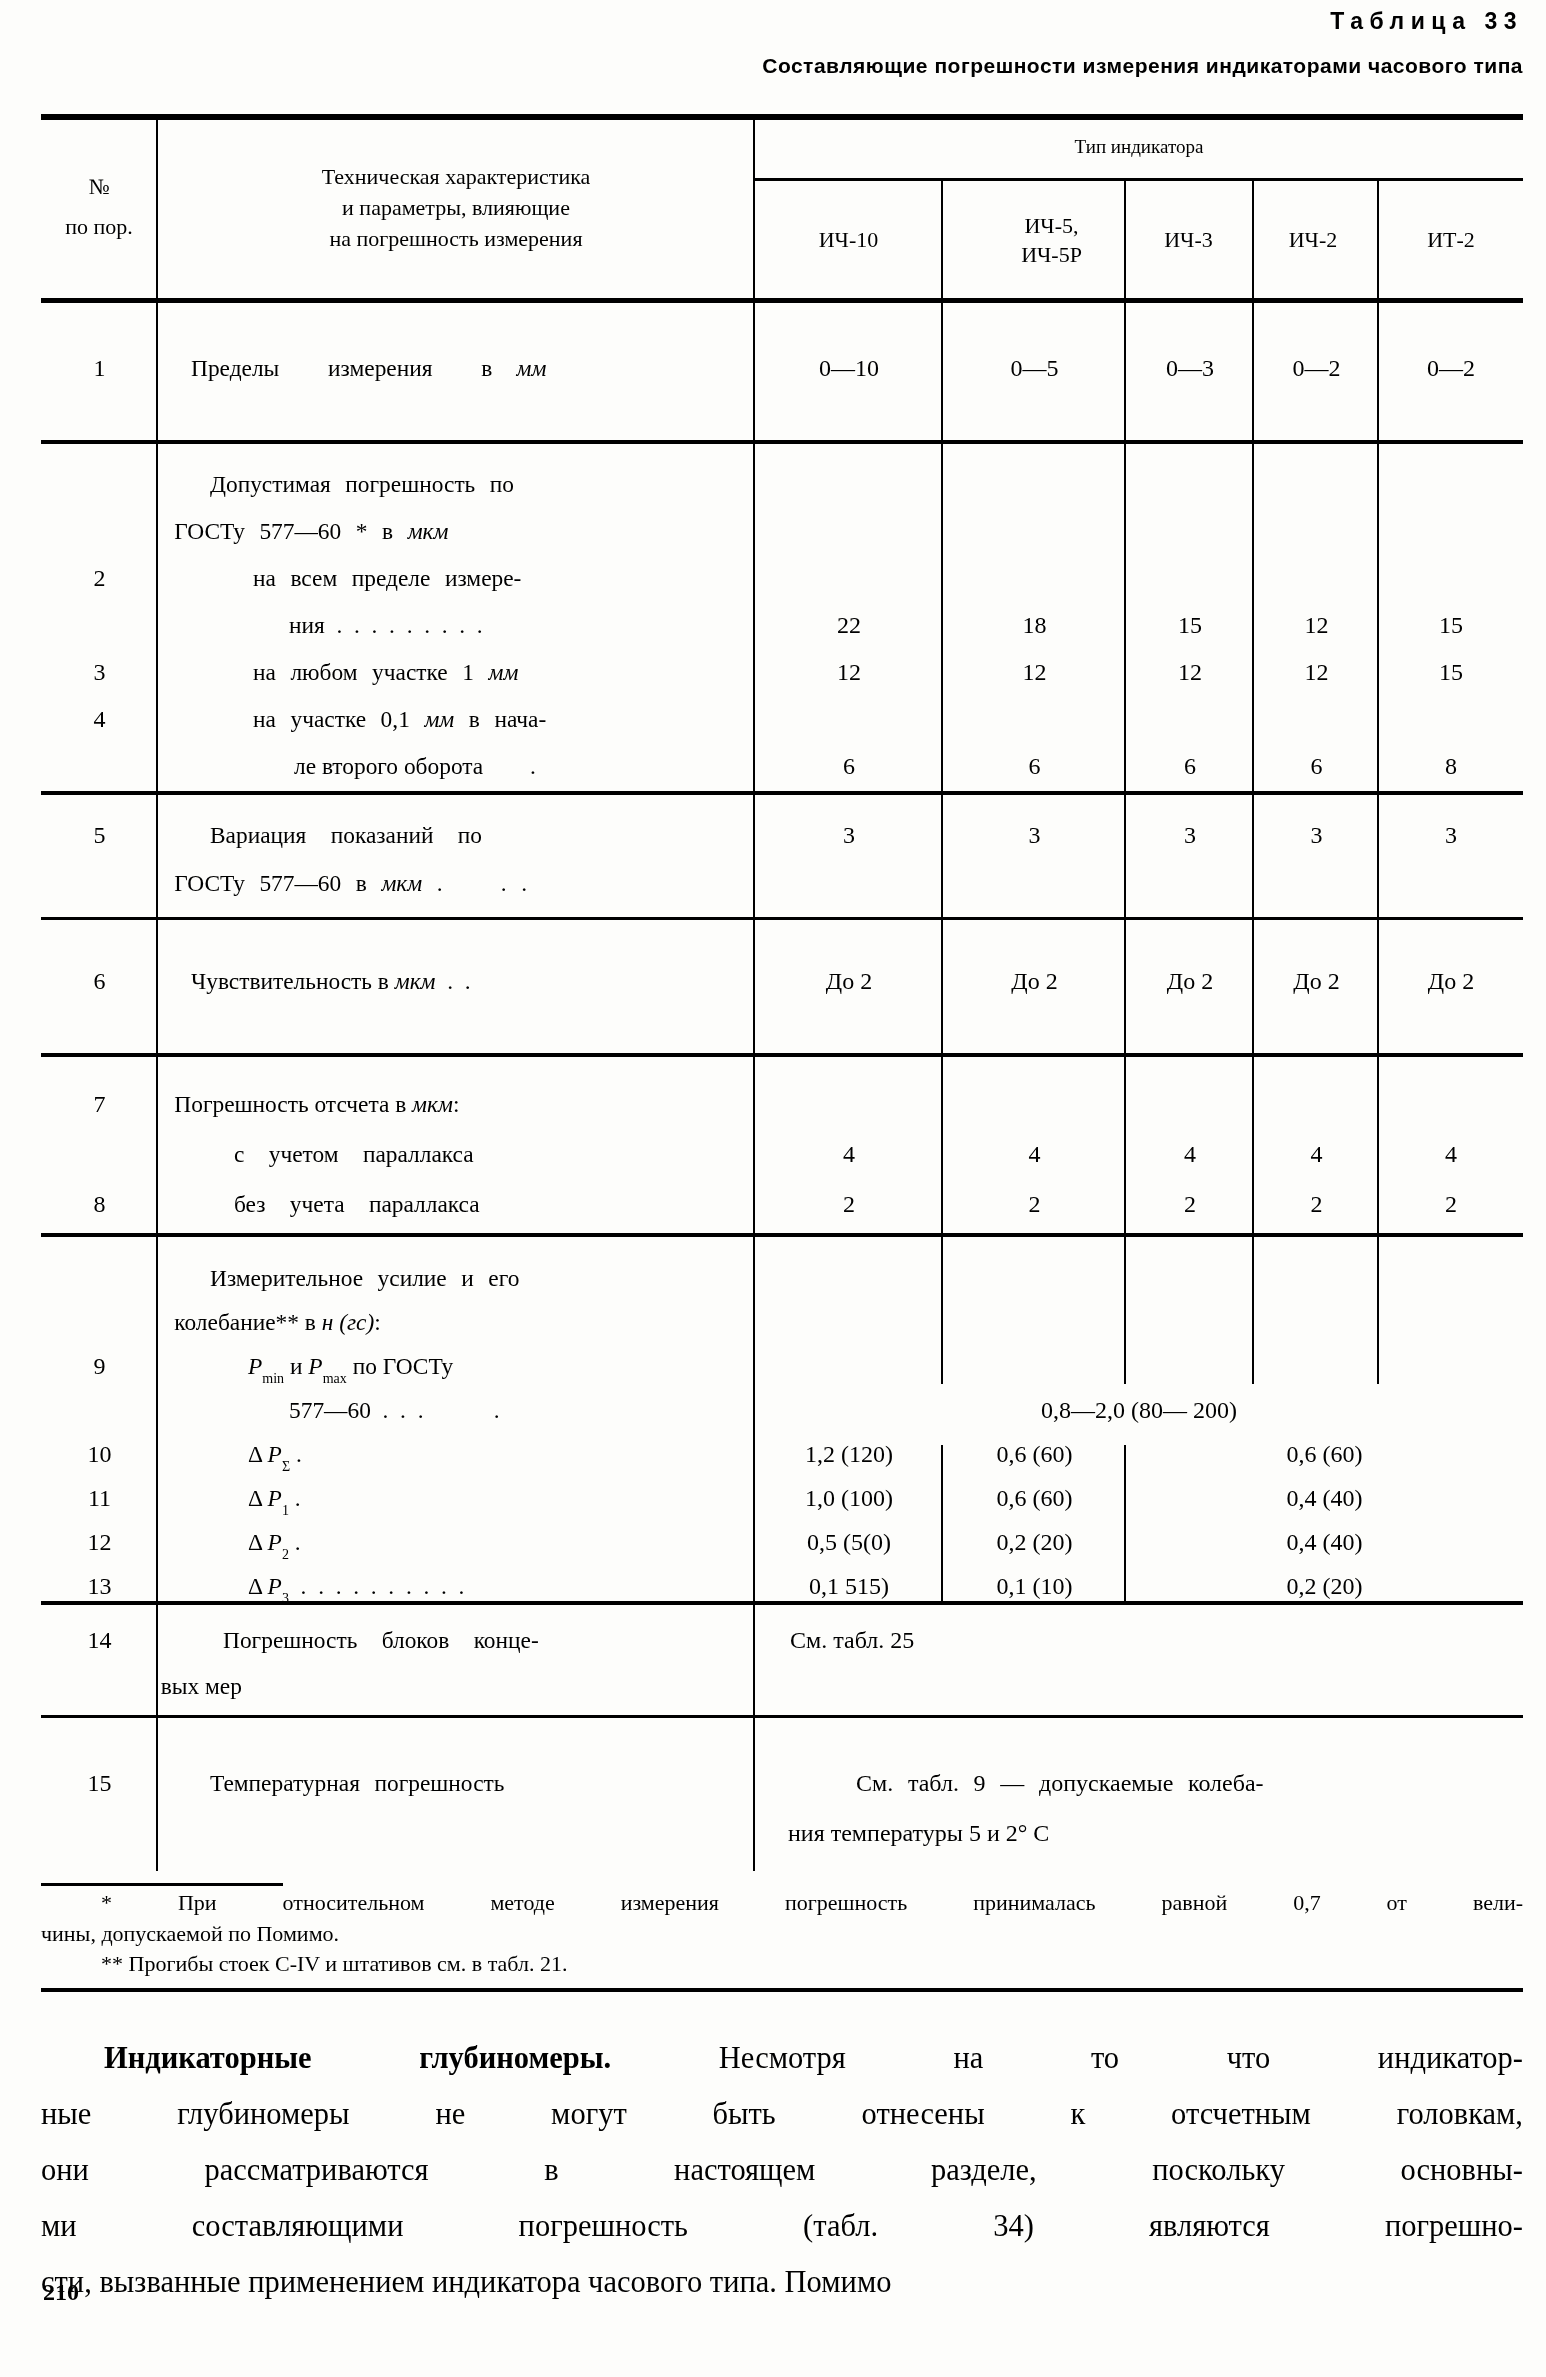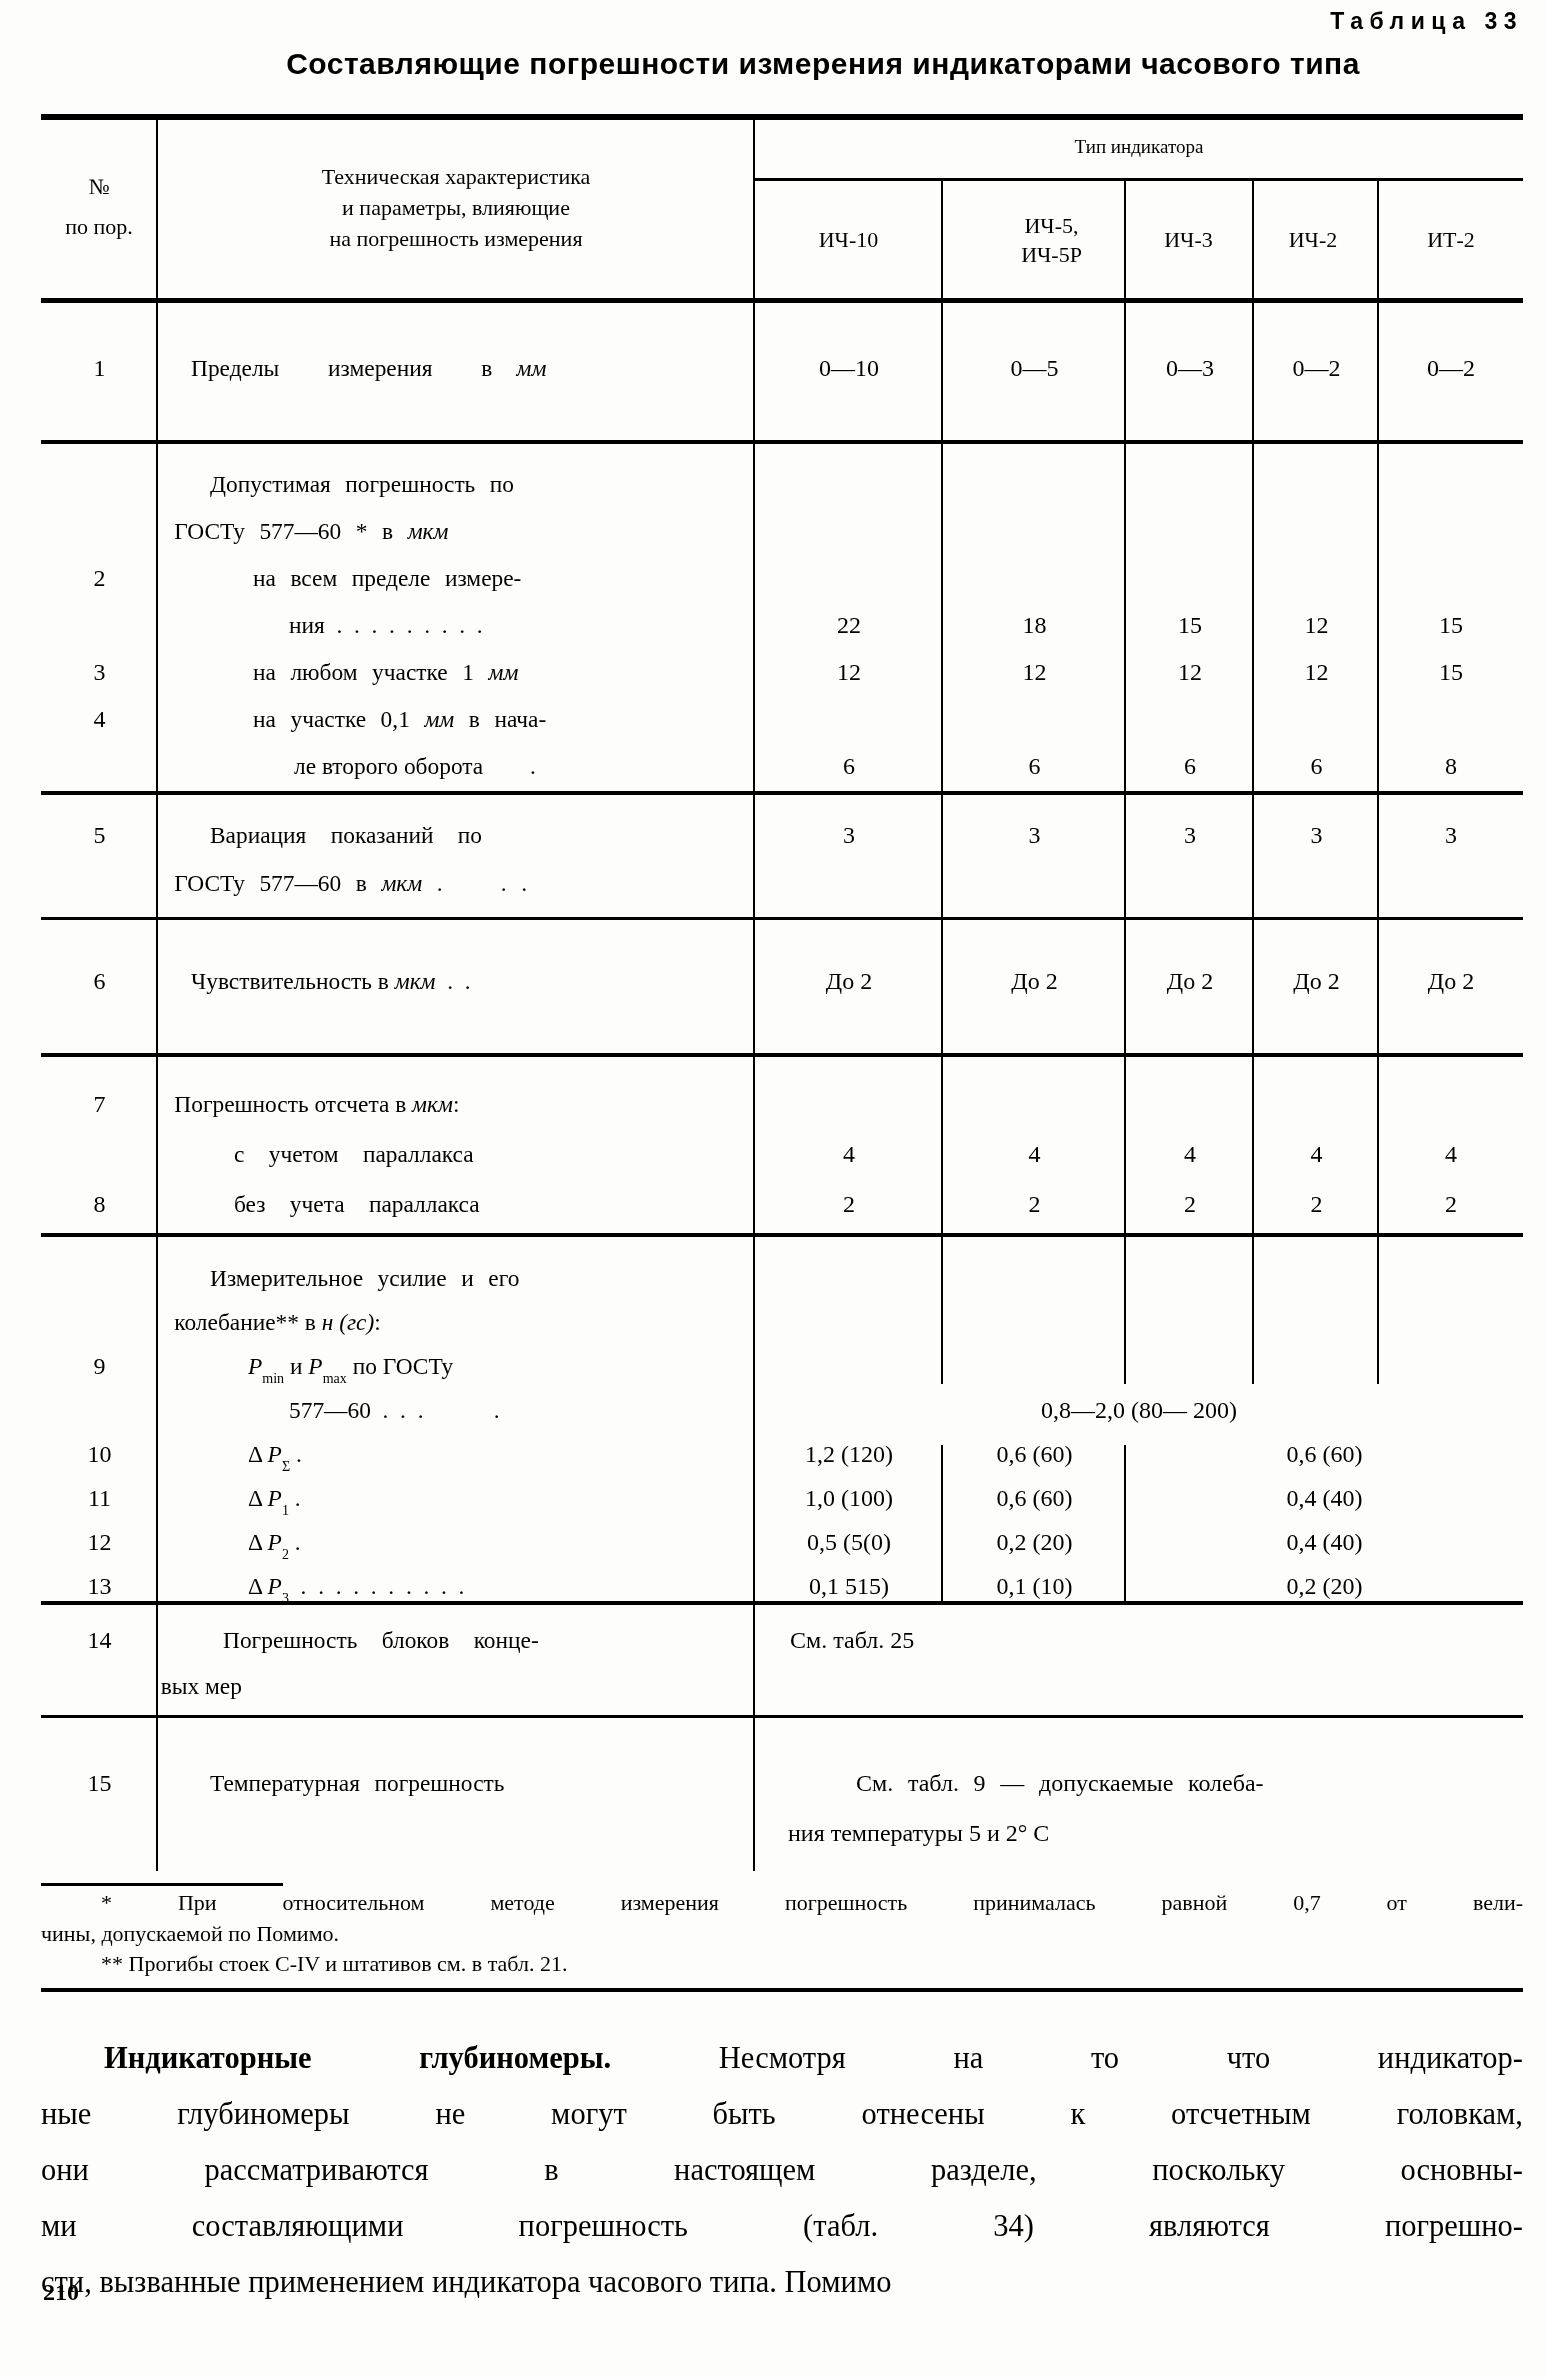--- a/index.html
+++ b/index.html
@@ -6,22 +6,22 @@
   .page{position:relative;width:1546px;height:2377px;background:#fdfdfb;color:#000;
         font-family:"Liberation Serif", serif;overflow:hidden;padding-left:19px;}
 
   
   .hr{position:absolute;left:41px;width:1482px;background:#000;}
   .vr{position:absolute;width:1.6px;background:#000;}
 
   
   .caption{position:absolute;top:7.6px;left:41px;width:1482px;text-align:right;
            font-family:"Liberation Sans", sans-serif;font-weight:bold;font-size:23px;letter-spacing:6.5px;}
-  .title{position:absolute;top:47px;left:41px;width:1482px;box-sizing:border-box;padding-left:82px;
-         text-align:center;font-family:"Liberation Sans", sans-serif;font-weight:bold;font-size:30px;letter-spacing:0.5px;}
+  .title{position:absolute;top:54px;left:41px;width:1482px;box-sizing:border-box;padding-left:82px;
+         text-align:right;font-family:"Liberation Sans", sans-serif;font-weight:bold;font-size:21px;letter-spacing:0.5px;}
 
   
   .h-num{position:absolute;left:41px;top:116px;width:116px;height:182px;display:flex;flex-direction:column;
          justify-content:center;align-items:center;font-size:22px;line-height:40px;}
   .h-char{position:absolute;left:158px;top:116px;width:596px;height:182px;display:flex;flex-direction:column;
           justify-content:center;align-items:center;font-size:22px;line-height:31px;}
   .h-group{position:absolute;left:755px;top:116px;width:768px;height:62px;display:flex;
            justify-content:center;align-items:center;font-size:19px;}
   .h-col{position:absolute;top:181px;height:117px;display:flex;flex-direction:column;
          justify-content:center;align-items:center;font-size:22px;line-height:29px;}

